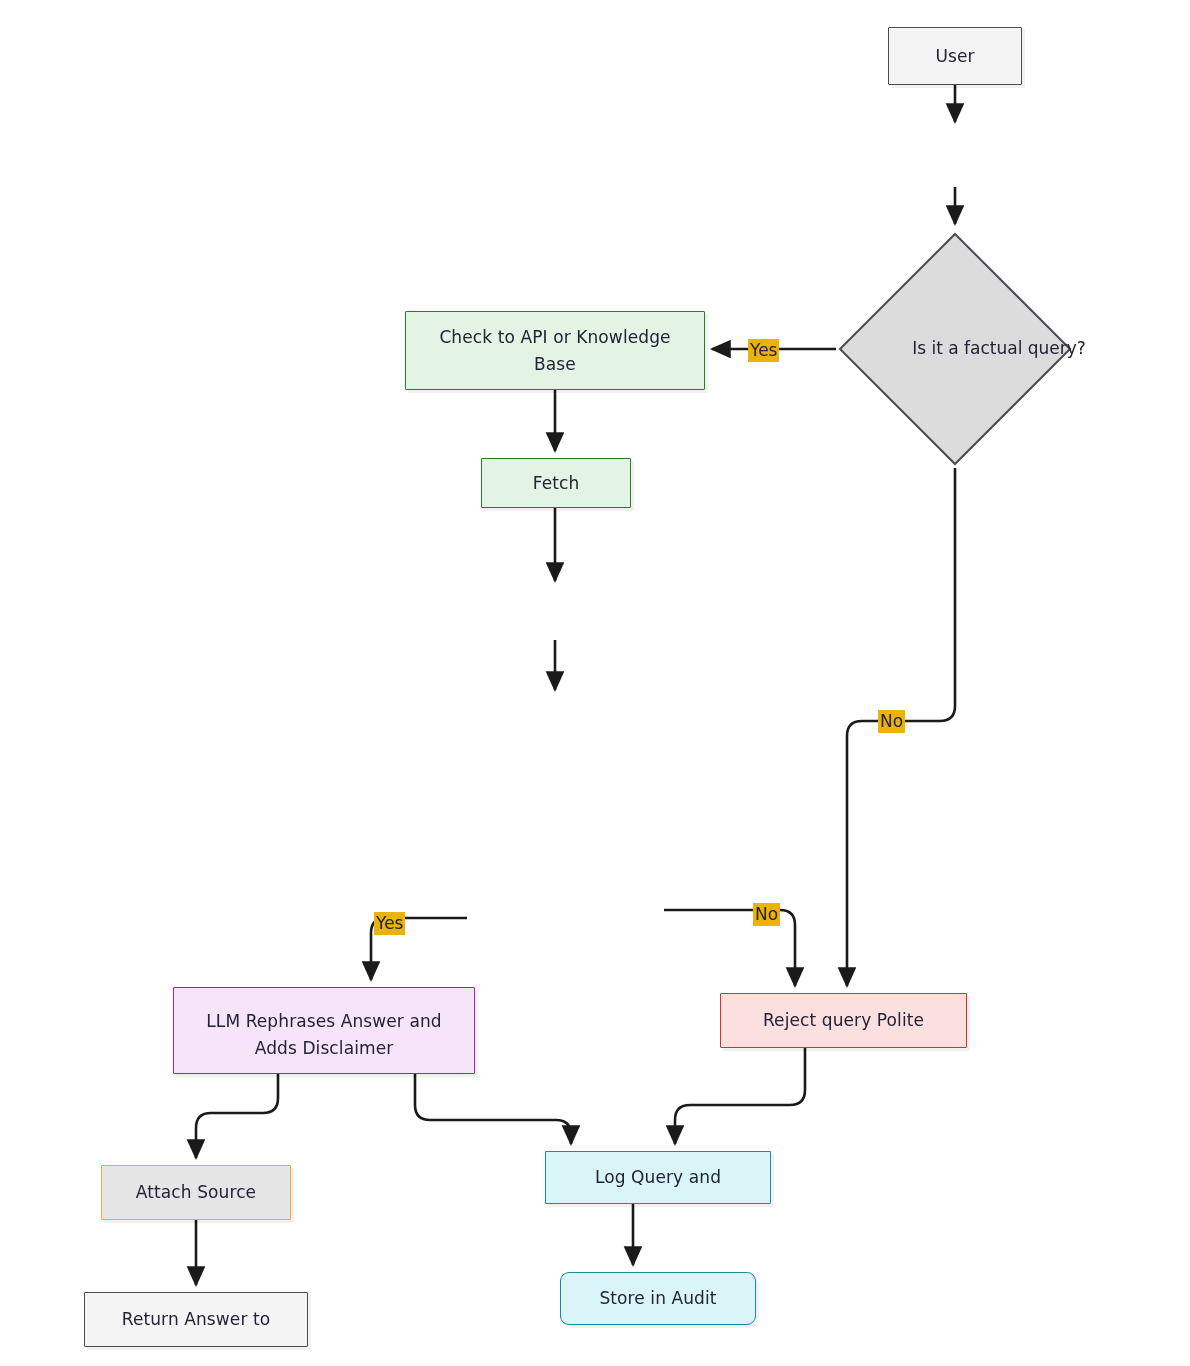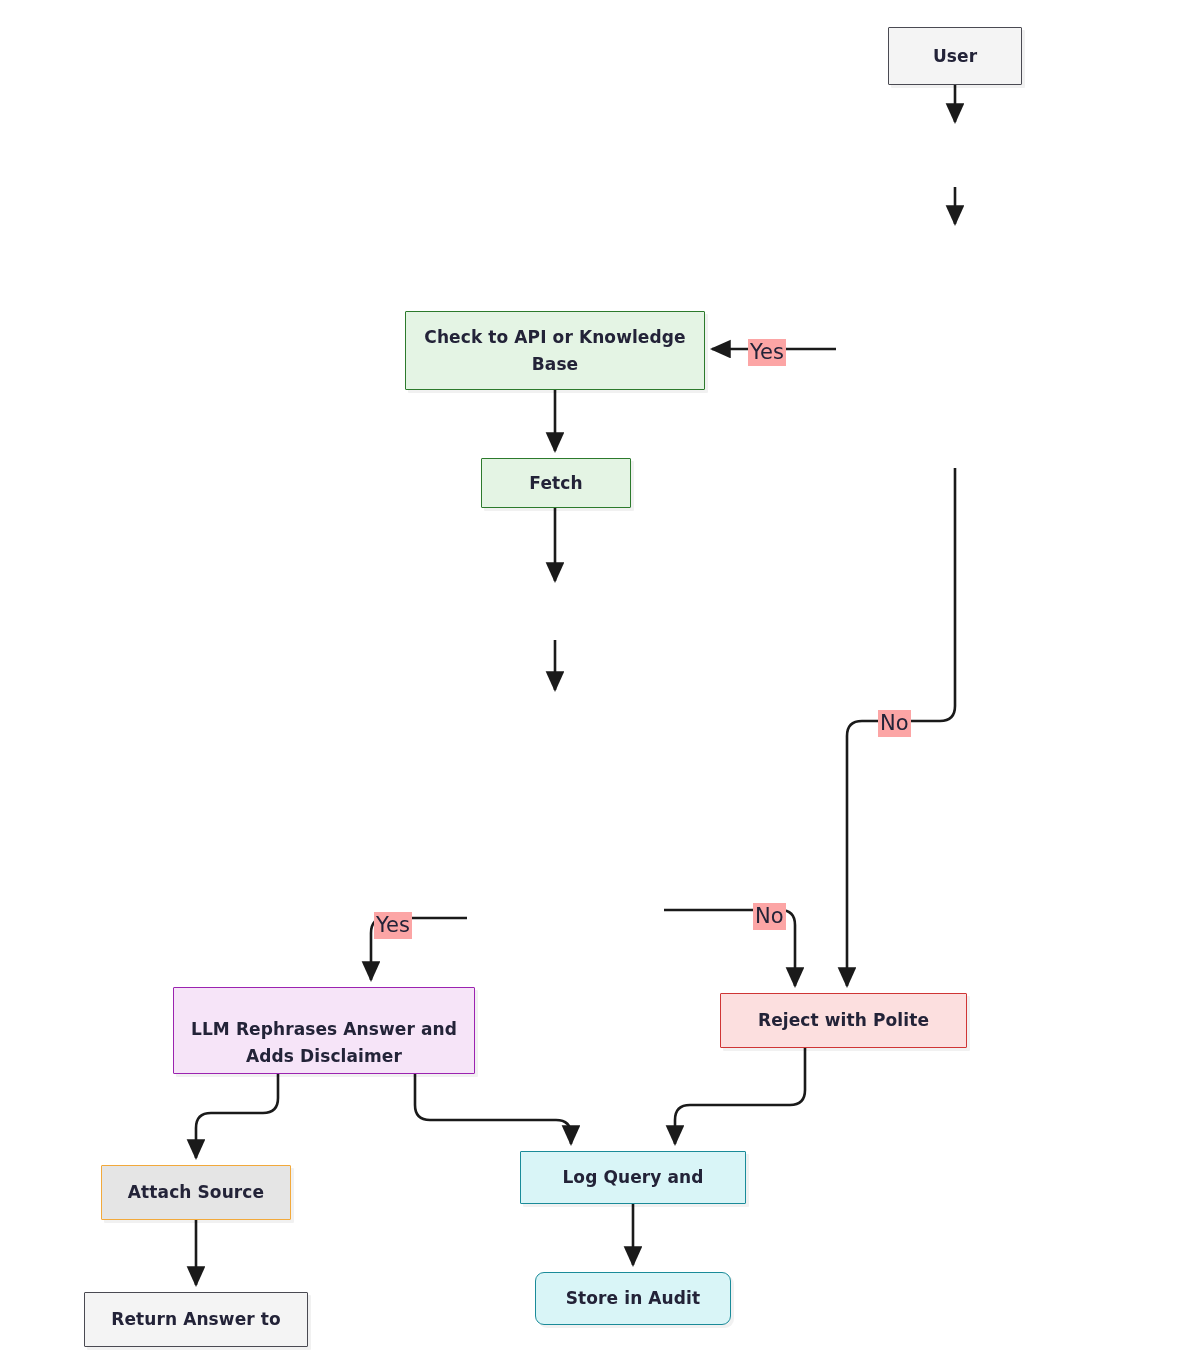--- a/index.html
+++ b/index.html
@@ -28,24 +28,23 @@
     position: absolute;
     box-sizing: border-box;
     display: flex;
     align-items: center;
     justify-content: center;
     text-align: center;
     color: #232338;
     font-size: 17px;
     line-height: 1.55;
     letter-spacing: 0.1px;
-    padding: 4px 10px;
+    padding: 12px 10px;
     z-index: 3;
     box-shadow: 3px 3px 0 rgba(0,0,0,0.055);
-    font-weight: bold;
   }
   .node-rect {
     border-width: 1.6px;
     border-style: solid;
     border-radius: 1px;
   }
   .n-default {
     background: #f4f4f4;
     border-color: #4a4a52;
   }
@@ -61,20 +60,21 @@
     background: #fcdfdf;
     border-color: #cf3535;
   }
   .n-orange {
     background: #e5e5e5;
     border-color: #f2a93b;
   }
   .n-cyan {
     background: #d9f5f7;
     border-color: #1a8b99;
+    margin-left: 25px;
   }
   .diamond-wrap {
     position: absolute;
     z-index: 3;
   }
   .diamond-shape {
     position: absolute;
     left: 0;
     top: 0;
     width: 100%;
@@ -90,23 +90,23 @@
     align-items: center;
     justify-content: center;
     text-align: center;
     color: #232338;
     font-size: 17px;
     line-height: 1.6;
     pointer-events: none;
   }
   .edge-label {
     position: absolute;
-    background: #fca5a5;
+    background: #eab308;
     color: #232338;
-    font-size: 21px;
+    font-size: 17px;
     line-height: 1;
     padding: 3px 2px;
     z-index: 5;
     white-space: nowrap;
   }
 </style>
 </head>
 <body>
 
 <div id="canvas">
@@ -147,37 +147,43 @@
 
       <path d="M633,1204 L633,1265"></path>
     </g>
   </svg>
 
   <div class="node node-rect n-default" style="left:888px; top:27px; width:134px; height:58px;">
     <span>User</span>
   </div>
 
 
+  <div class="diamond-wrap" style="left:836px; top:230px; width:238px; height:238px;">
+    <svg class="diamond-shape" viewBox="0 0 238 238" xmlns="http://www.w3.org/2000/svg">
+      <polygon points="119,4 234,119 119,234 4,119" fill="#dcdcdc" stroke="#4a4a52" stroke-width="2"></polygon>
+    </svg>
+    <div class="diamond-label" style="padding:0 44px;">Is it a factual query?</div>
+  </div>
 
   <div class="node node-rect n-green" style="left:405px; top:311px; width:300px; height:79px;">
     <span>Check to API or Knowledge Base</span>
   </div>
 
   <div class="node node-rect n-green" style="left:481px; top:458px; width:150px; height:50px;">
     <span>Fetch</span>
   </div>
 
 
 
   <div class="node node-rect n-purple" style="left:173px; top:987px; width:302px; height:87px;align-items:flex-end;">
     <span>LLM Rephrases Answer and Adds Disclaimer</span>
   </div>
 
   <div class="node node-rect n-red" style="left:720px; top:993px; width:247px; height:55px;">
-    <span>Reject with Polite</span>
+    <span>Reject query Polite</span>
   </div>
 
   <div class="node node-rect n-orange" style="left:101px; top:1165px; width:190px; height:55px;">
     <span>Attach Source</span>
   </div>
 
   <div class="node node-rect n-cyan" style="left:520px; top:1151px; width:226px; height:53px;">
     <span>Log Query and</span>
   </div>
 

